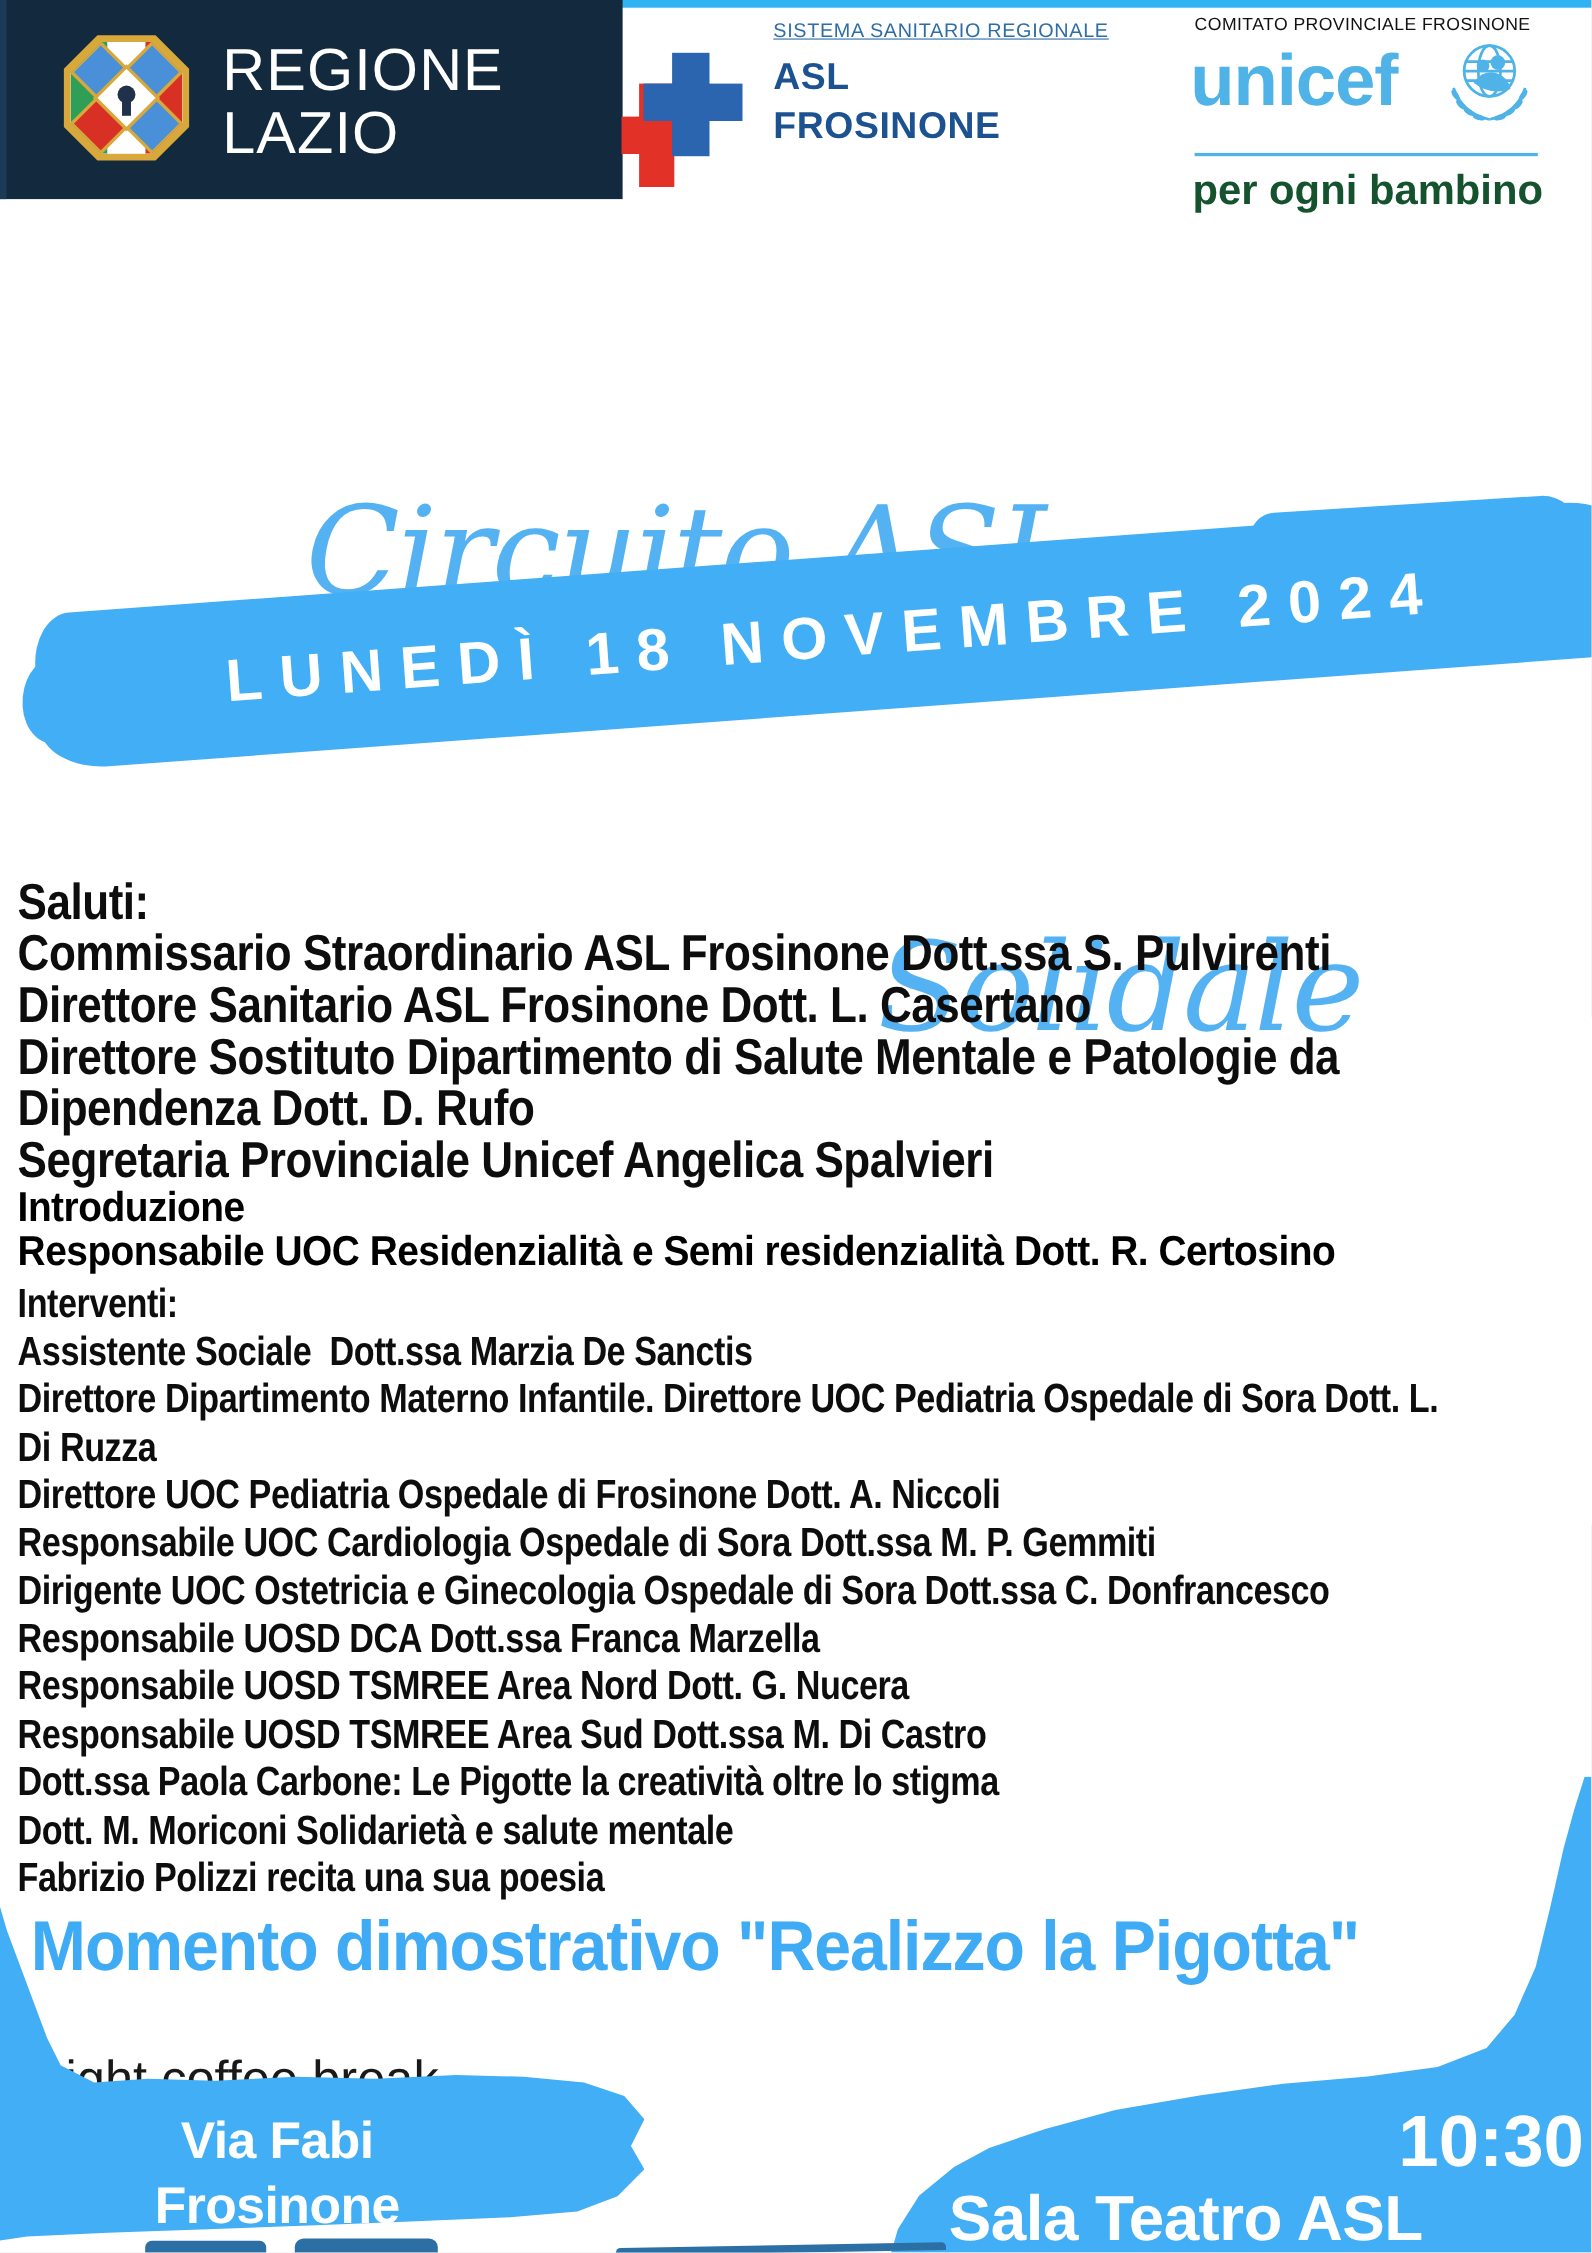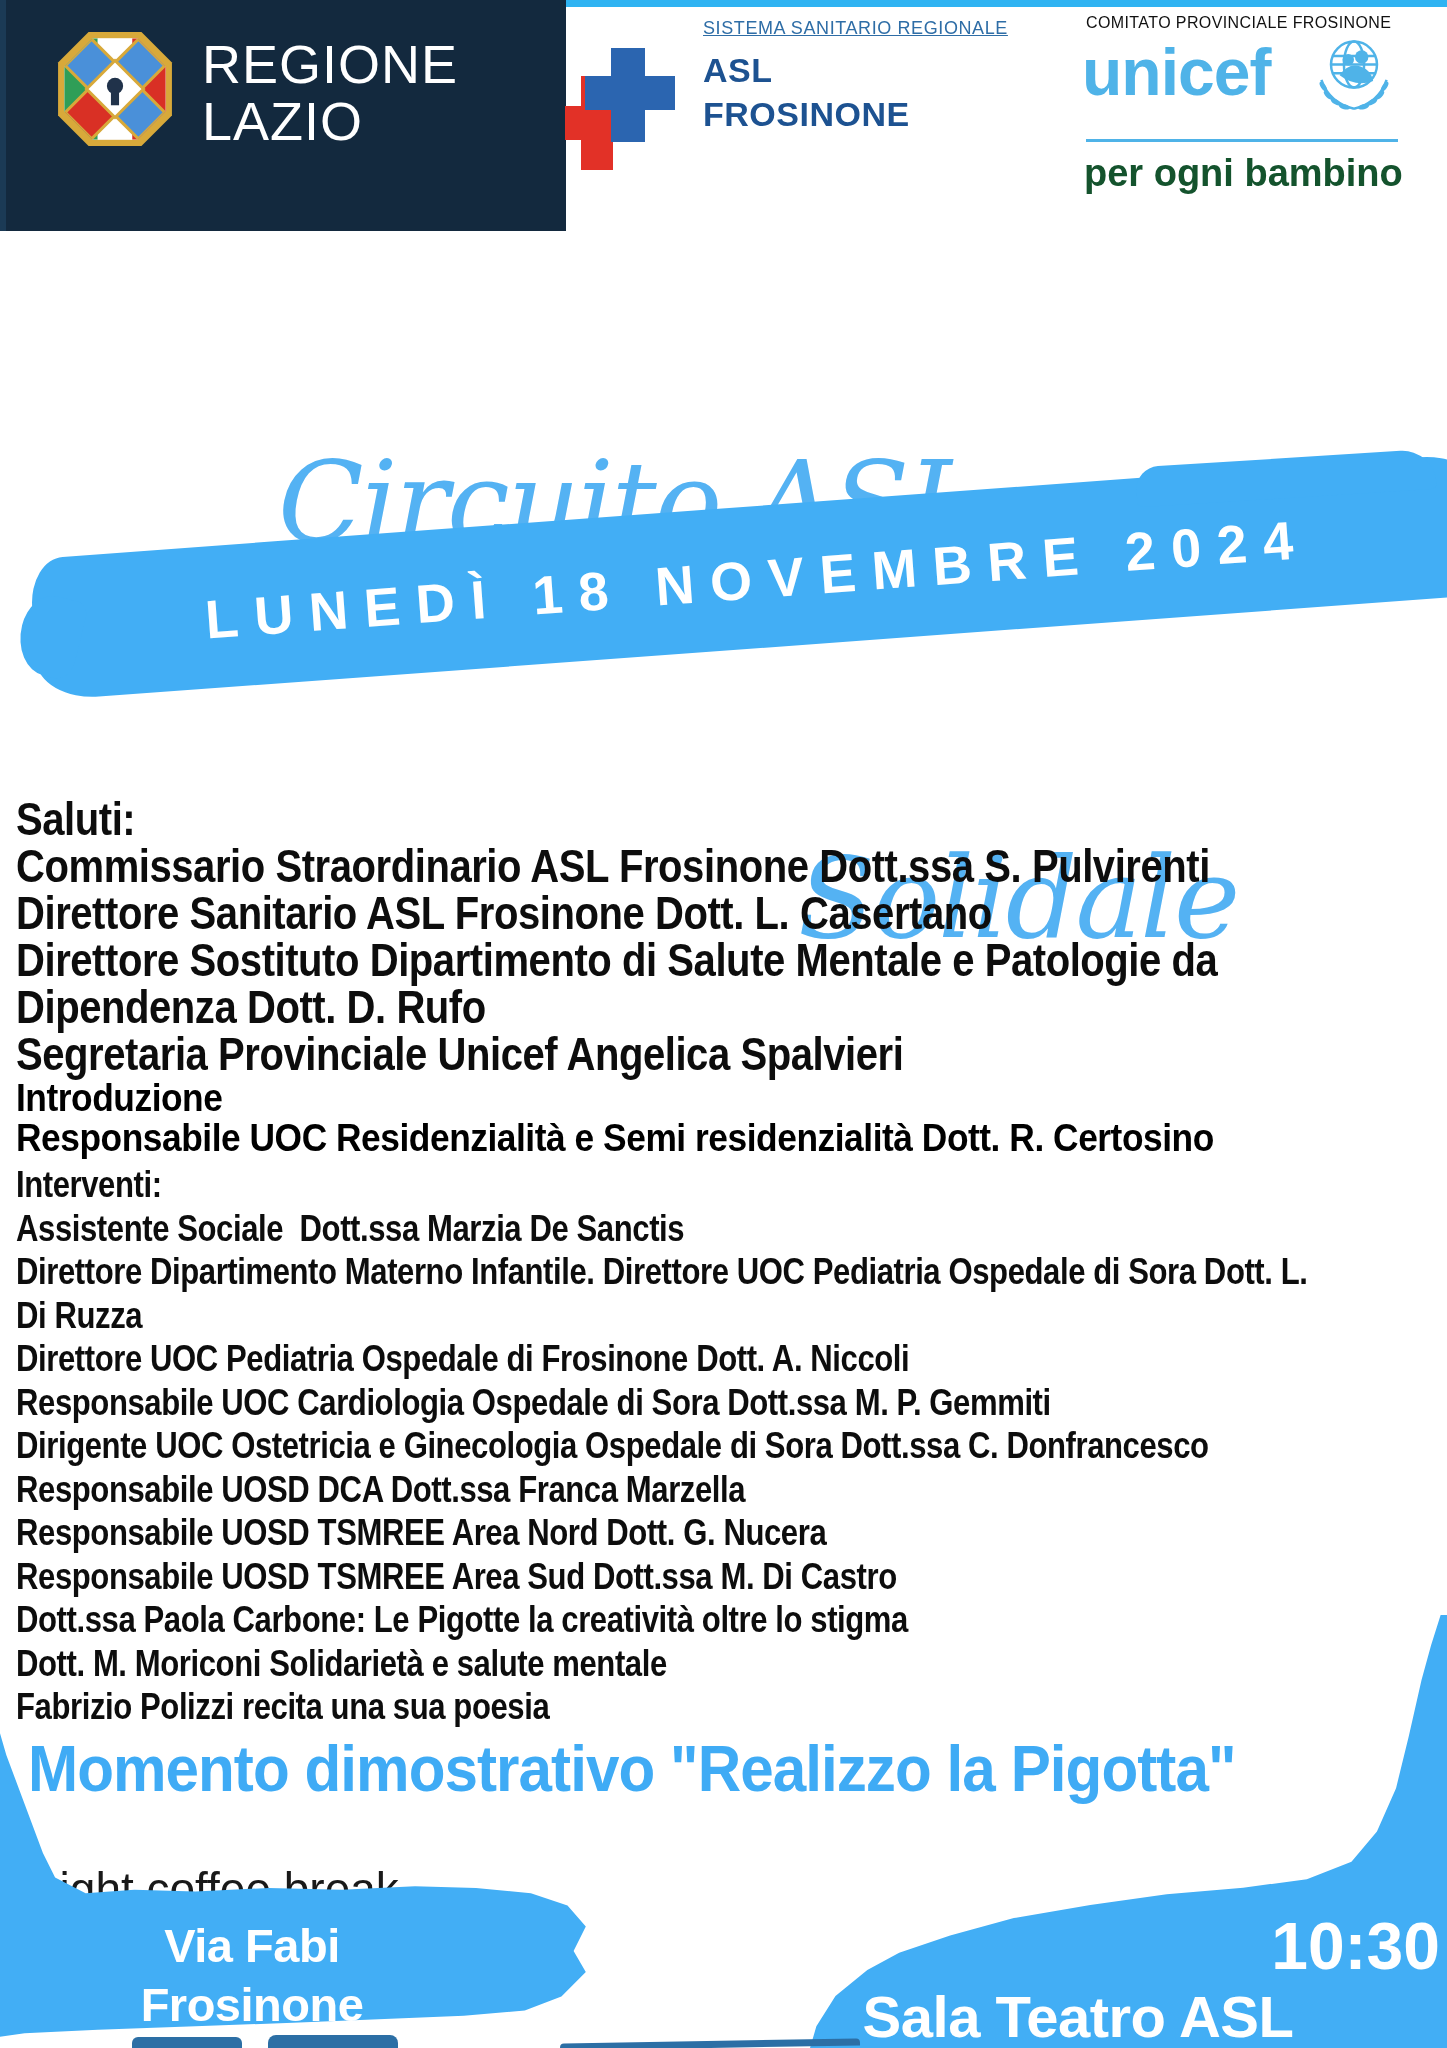--- a/index.html
+++ b/index.html
@@ -3,21 +3,21 @@
 <meta charset="utf-8">
 <style>
   html,body{margin:0;padding:0;background:#e8e8e8;}
   #poster{
     position:relative;width:1447px;height:2048px;margin:0 auto;
     background:#ffffff;overflow:hidden;
     font-family:"Liberation Sans",sans-serif;
   }
   
   .topbar{position:absolute;left:548px;top:0;width:899px;height:7px;background:#2FB3F2;}
-  .navybox{position:absolute;left:0;top:0;width:560px;height:231px;background:#13293E;border-left:6px solid #1B3A55;}
+  .navybox{position:absolute;left:0;top:0;width:560px;height:181px;background:#13293E;border-left:6px solid #1B3A55;}
   .crest{position:absolute;left:48px;top:28px;width:122px;height:122px;}
   .regione-text{
     position:absolute;left:196px;top:36px;color:#ffffff;
     font-size:54px;line-height:57px;font-weight:400;letter-spacing:1px;white-space:pre;
   }
   .asl-group{position:absolute;left:563px;top:0;width:470px;height:181px;}
   .asl-system{
     position:absolute;left:140px;top:18px;width:330px;
     font-size:18px;letter-spacing:.6px;color:#2E6DA6;font-weight:400;white-space:pre;text-decoration:underline;
   }

